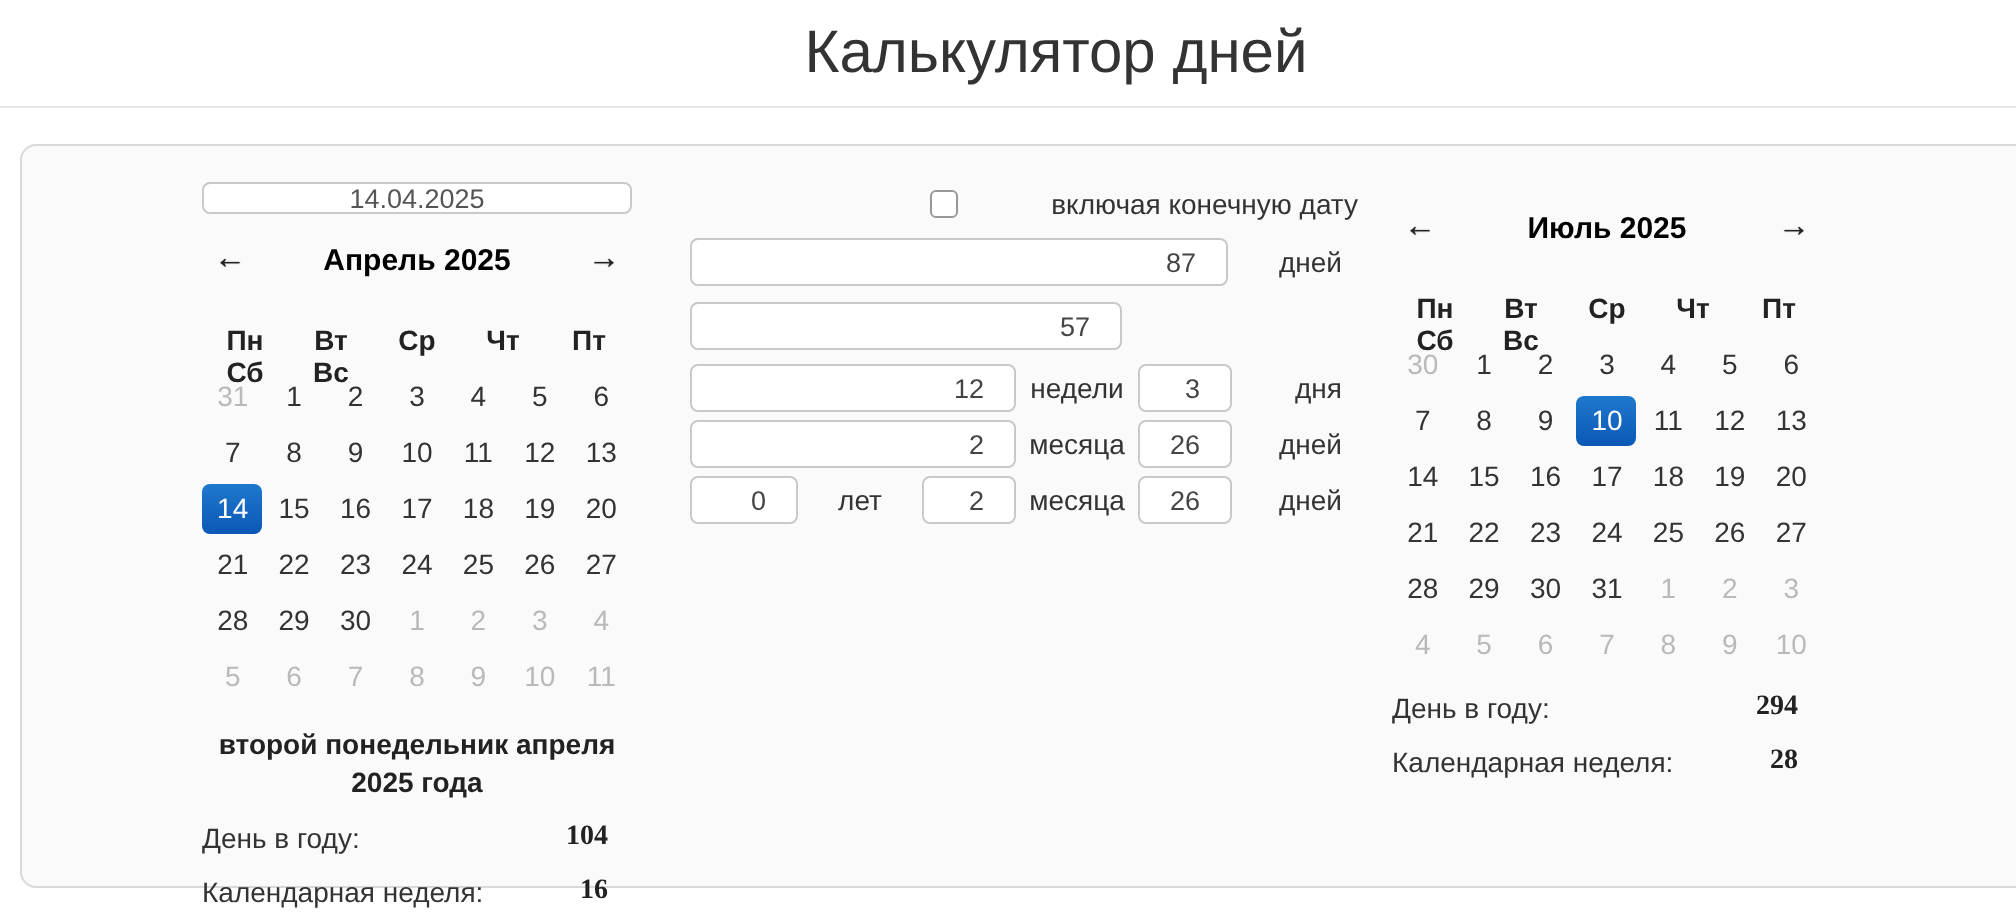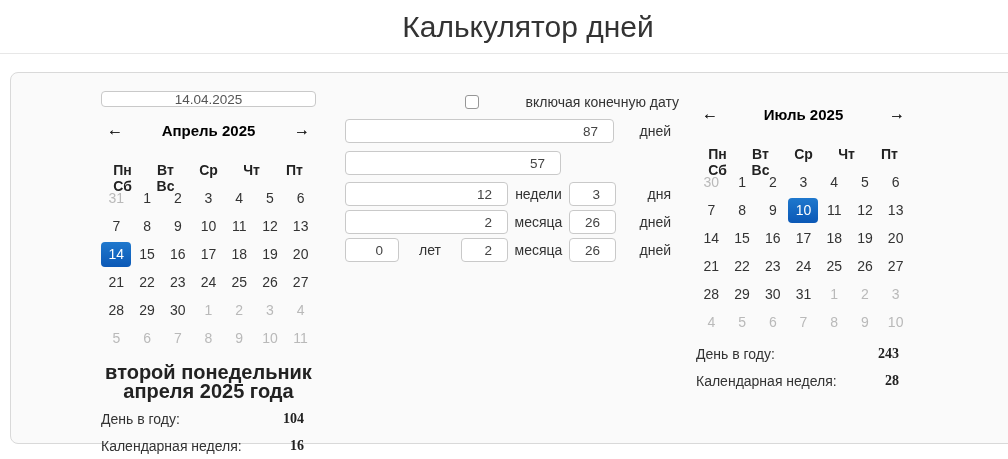--- a/index.html
+++ b/index.html
@@ -36,21 +36,21 @@
     font-size: 14px; font-weight: bold; color: #222; }
 
   .day-grid { display: grid; grid-template-columns: repeat(7, 1fr);
     grid-auto-rows: 28px; }
   .day { display: flex; align-items: center; justify-content: center;
     font-size: 14px; color: #333; cursor: pointer; }
   .day.muted { color: #b9b9b9; }
   .day.selected { background: linear-gradient(180deg, #1f78cd, #0b58b6);
     color: #fff; border-radius: 4px; width: 30px; height: 25px; margin: 1.5px auto; }
 
-  .cal-caption { margin-top: 11px; text-align: center; font-size: 20px;
+  .cal-caption { margin-top: 11px; text-align: center; font-size: 14px;
     font-weight: bold; color: #222; line-height: 19px; }
   .stat-row { margin-top: 9px; display: flex; justify-content: space-between;
     align-items: center; font-size: 14px; height: 18px; }
   .stat-label { color: #333; }
   .stat-value { font-weight: bold; color: #222; padding-right: 12px; font-family: Liberation Serif, serif; }
 
   .chk-row { position: absolute; top: 21px; right: 0; display: flex;
     align-items: center; gap: 7px; height: 16px; }
   .chk { appearance: none; -webkit-appearance: none; width: 14px; height: 14px;
     border: 1px solid #979797; border-radius: 3px; background: #fff; cursor: pointer; }
@@ -253,21 +253,21 @@
           <div class="day muted">4</div>
           <div class="day muted">5</div>
           <div class="day muted">6</div>
           <div class="day muted">7</div>
           <div class="day muted">8</div>
           <div class="day muted">9</div>
           <div class="day muted">10</div>
         </div>
       <div class="stat-row">
         <span class="stat-label">День в году:</span>
-        <span class="stat-value">243</span>
+        <span class="stat-value">294</span>
       </div>
       <div class="stat-row">
         <span class="stat-label">Календарная неделя:</span>
         <span class="stat-value">28</span>
       </div>
     </div>
 
   </div>
 </div>
 

